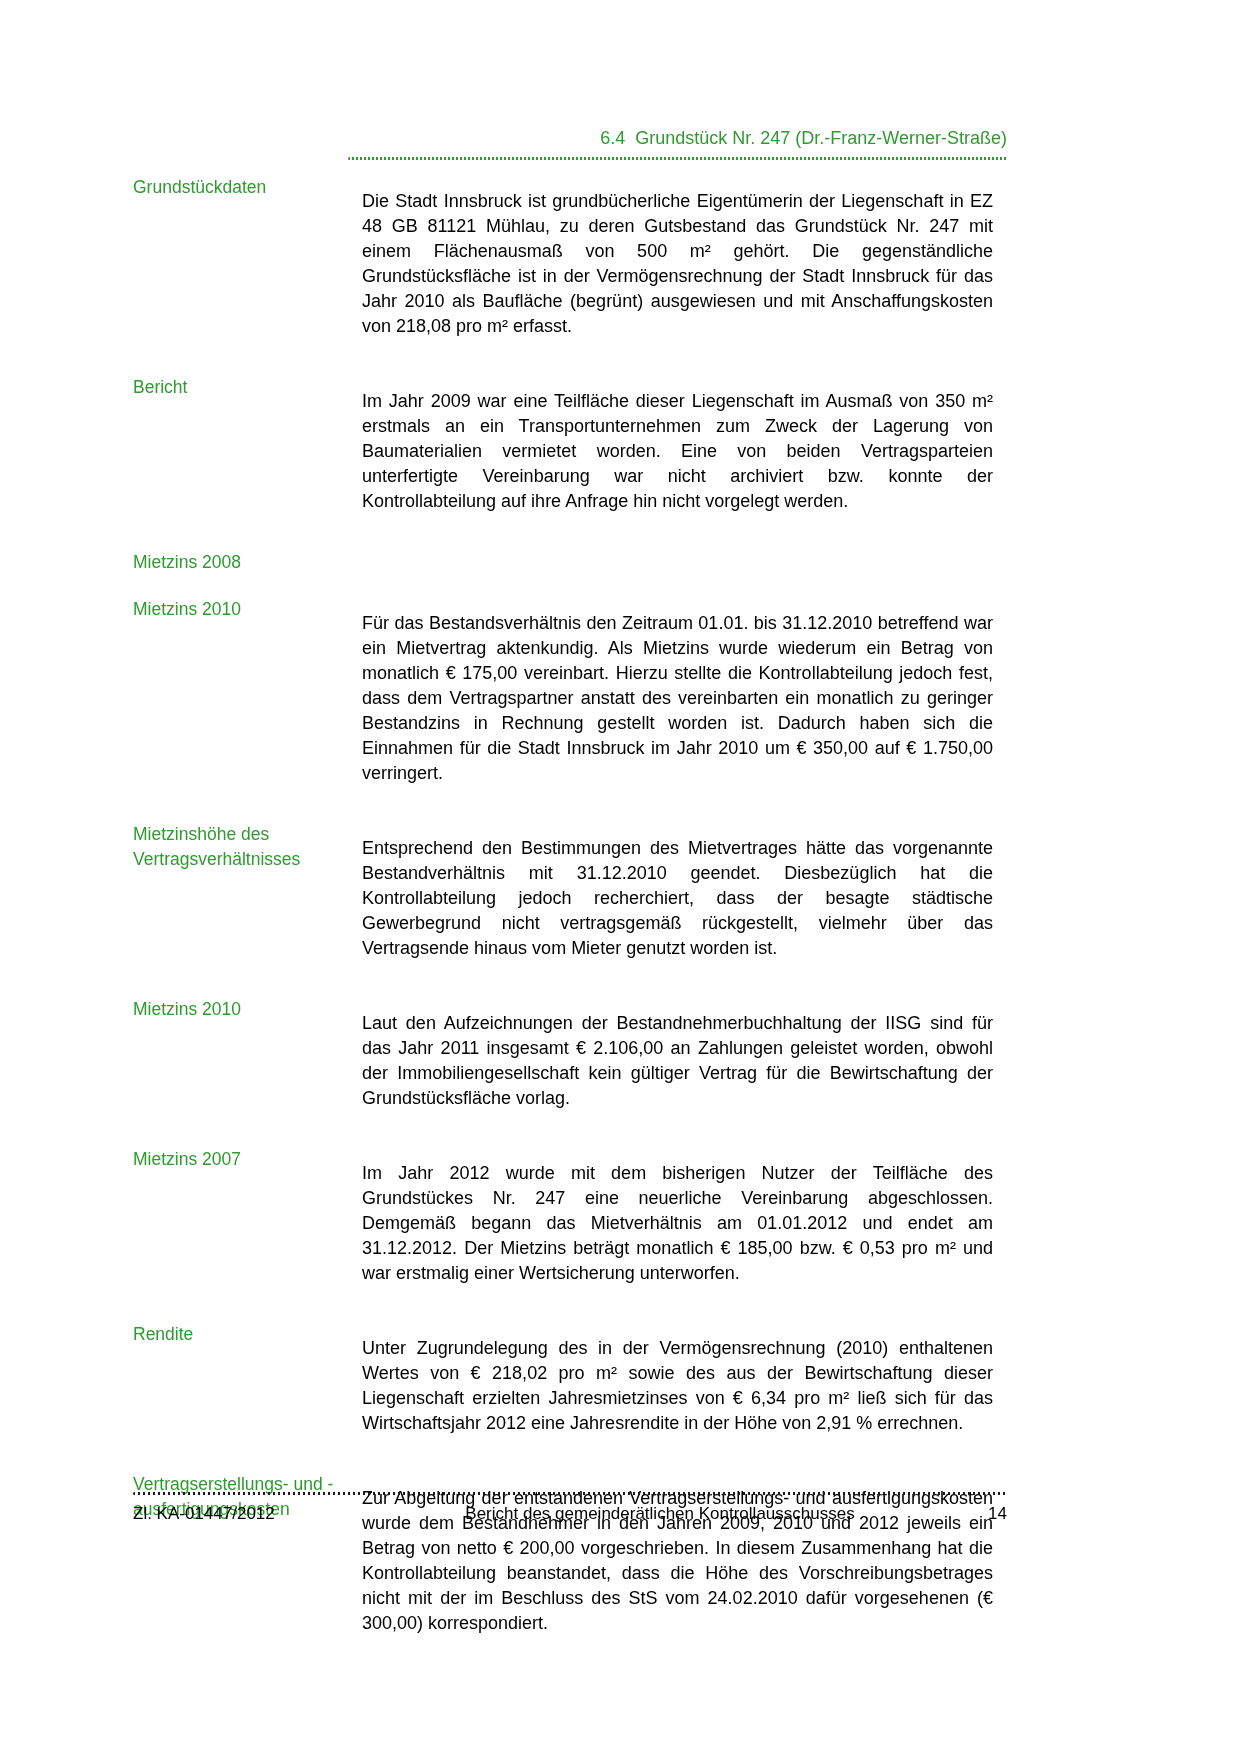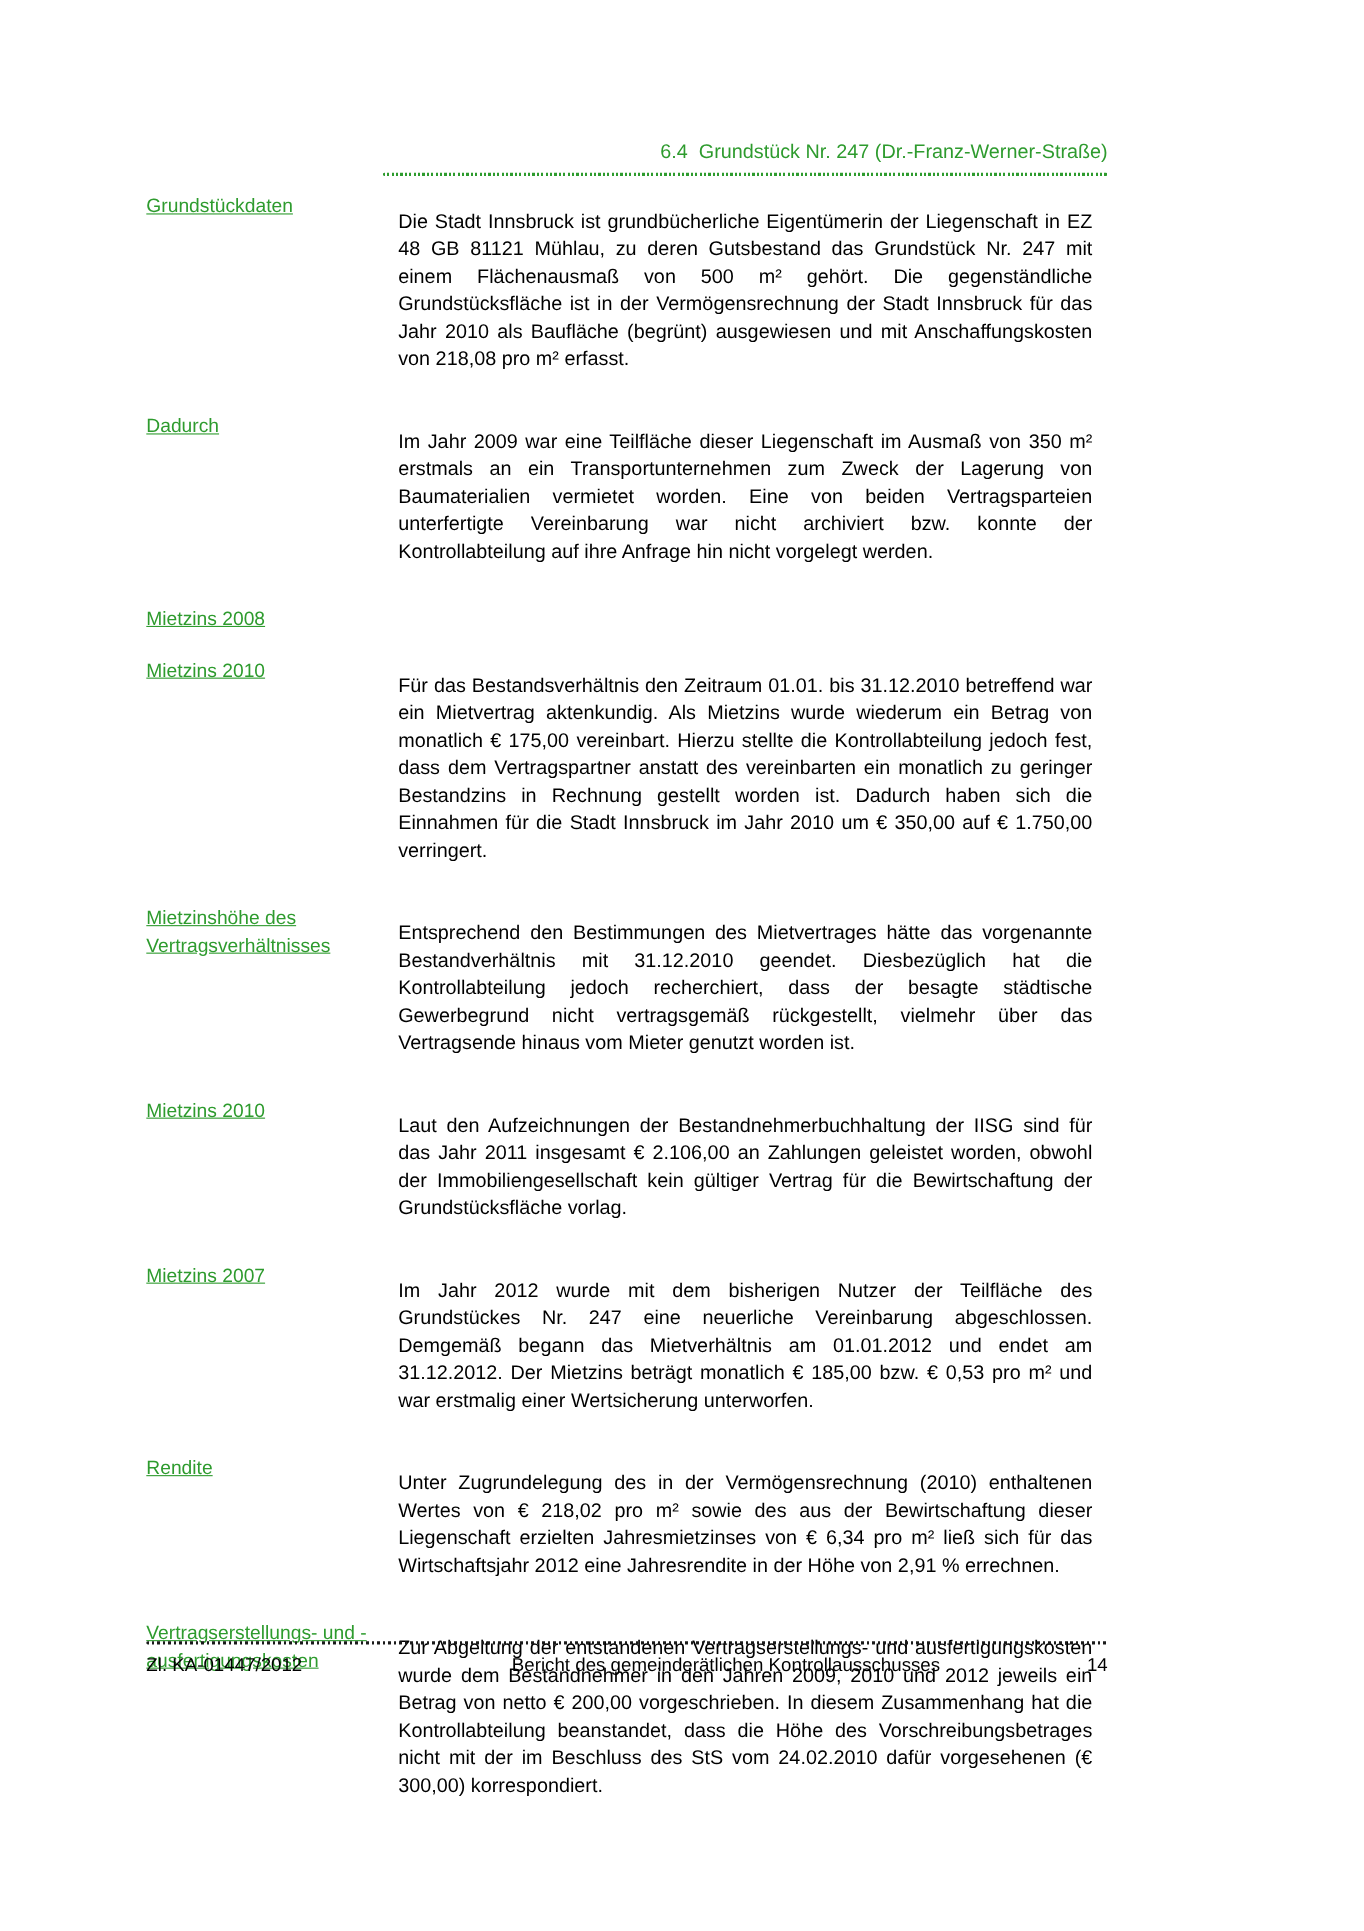--- a/index.html
+++ b/index.html
@@ -45,21 +45,20 @@
     display: grid;
     grid-template-columns: 215px 1fr;
     margin-bottom: 22px;
   }
 
   .section-label {
     color: var(--green);
     font-size: 17.5px;
     line-height: 25px;
     padding-right: 6px;
-    text-decoration: underline;
   }
 
   .section-text {
     margin: 14px;
     font-size: 18px;
     line-height: 25px;
     text-align: justify;
   }
 
   .footer {
@@ -96,21 +95,21 @@
     <div class="heading-rule"></div>
 
     <div class="sections">
 
       <div class="section-row">
         <div class="section-label">Grundstückdaten</div>
         <p class="section-text">Die Stadt Innsbruck ist grundbücherliche Eigentümerin der Liegenschaft in EZ 48 GB 81121 Mühlau, zu deren Gutsbestand das Grundstück Nr. 247 mit einem Flächenausmaß von 500 m² gehört. Die gegenständliche Grundstücksfläche ist in der Vermögensrechnung der Stadt Innsbruck für das Jahr 2010 als Baufläche (begrünt) ausgewiesen und mit Anschaffungskosten von 218,08 pro m² erfasst.</p>
       </div>
 
       <div class="section-row">
-        <div class="section-label">Dadurch</div>
+        <div class="section-label">Bericht</div>
         <p class="section-text">Im Jahr 2009 war eine Teilfläche dieser Liegenschaft im Ausmaß von 350 m² erstmals an ein Transportunternehmen zum Zweck der Lagerung von Baumaterialien vermietet worden. Eine von beiden Vertragsparteien unterfertigte Vereinbarung war nicht archiviert bzw. konnte der Kontrollabteilung auf ihre Anfrage hin nicht vorgelegt werden.</p>
       </div>
 
       <div class="section-row">
         <div class="section-label">Mietzins 2008</div>
       </div>
 
       <div class="section-row">
         <div class="section-label">Mietzins 2010</div>
         <p class="section-text">Für das Bestandsverhältnis den Zeitraum 01.01. bis 31.12.2010 betreffend war ein Mietvertrag aktenkundig. Als Mietzins wurde wiederum ein Betrag von monatlich € 175,00 vereinbart. Hierzu stellte die Kontrollabteilung jedoch fest, dass dem Vertragspartner anstatt des vereinbarten ein monatlich zu geringer Bestandzins in Rechnung gestellt worden ist. Dadurch haben sich die Einnahmen für die Stadt Innsbruck im Jahr 2010 um € 350,00 auf € 1.750,00 verringert.</p>

